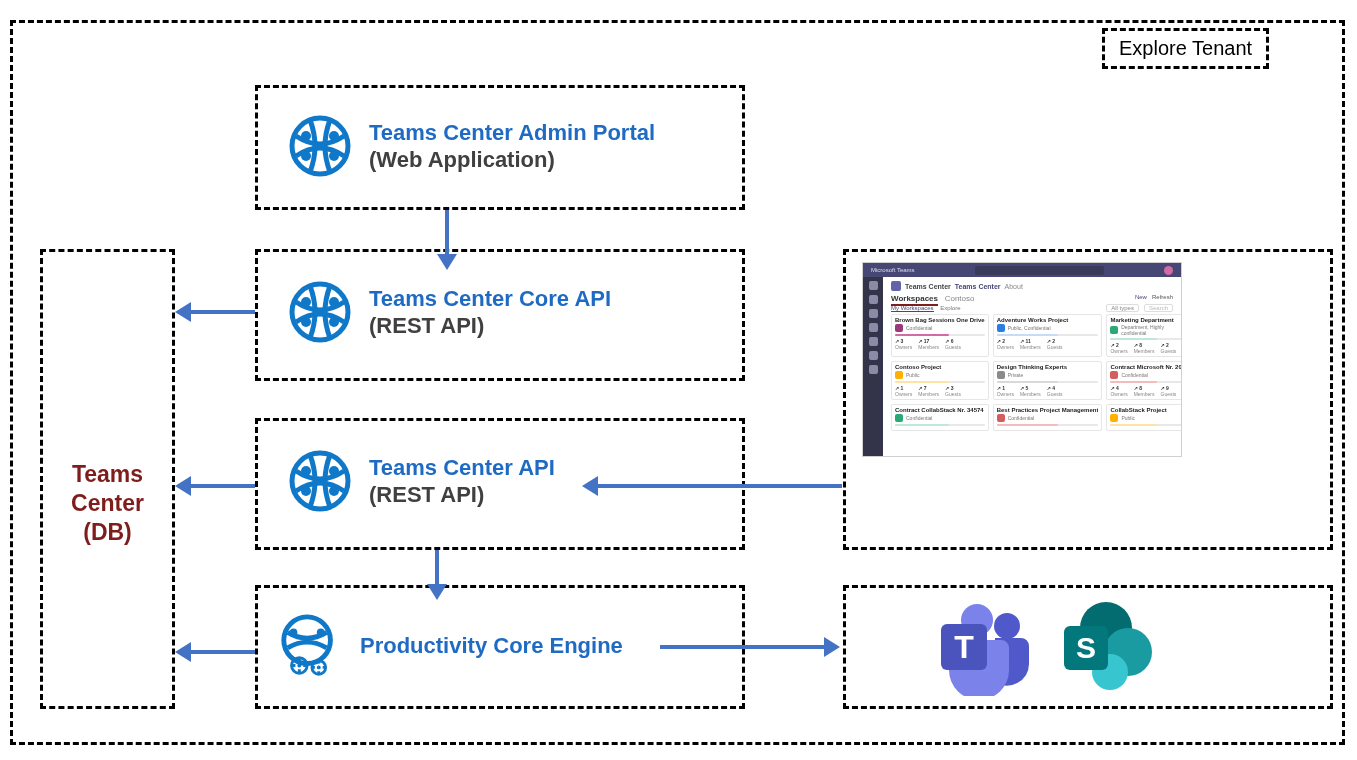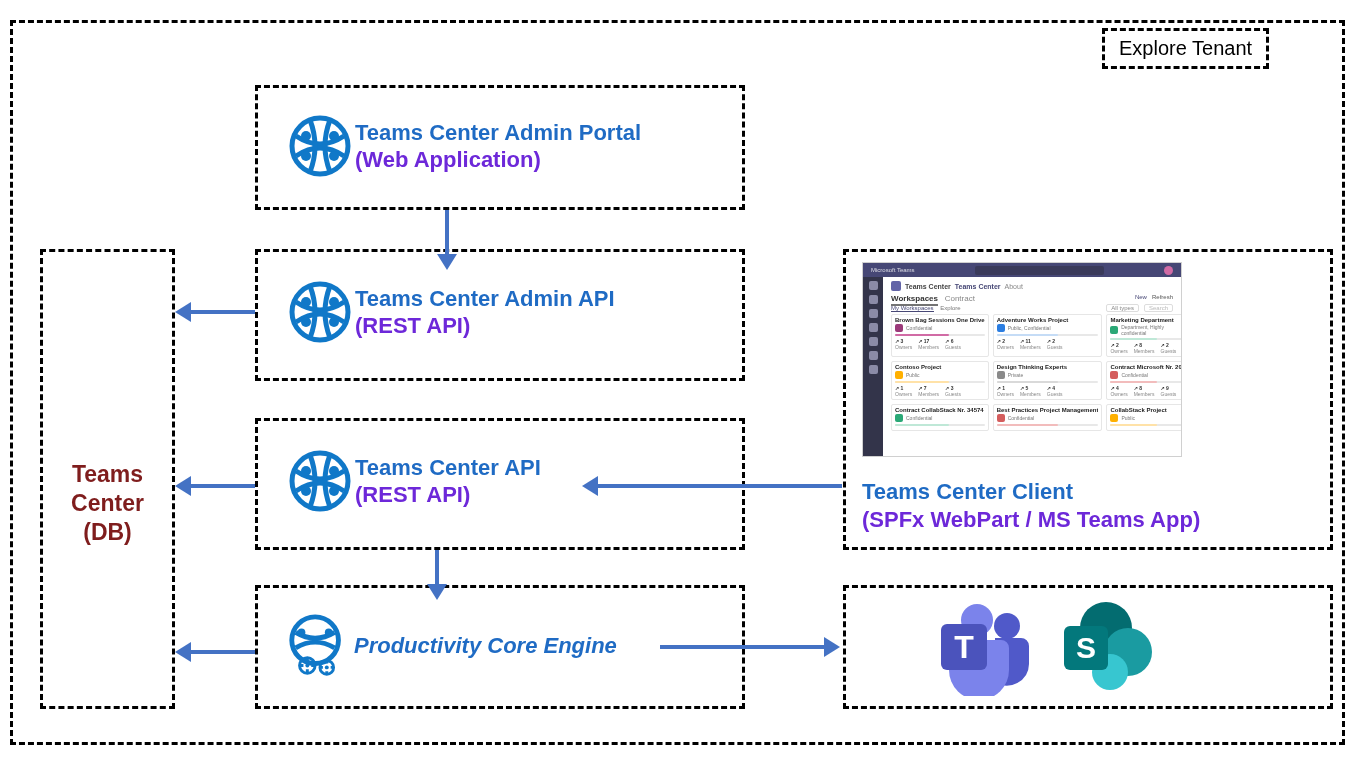--- a/index.html
+++ b/index.html
@@ -1,41 +1,41 @@
 <!DOCTYPE html>
 <html><head>
 <meta charset="utf-8">
 <style>
   html,body{margin:0;padding:0;font-family:"Segoe UI",Arial,sans-serif;background:#fff;}
   .canvas{position:relative;width:1357px;height:760px;}
   .dashed-box{position:absolute;border:3px dashed #000;box-sizing:border-box;}
   .label-box{position:absolute;border:3px dashed #000;box-sizing:border-box;background:#fff;padding:6px 14px;font-size:20px;font-family:"Segoe UI",Arial,sans-serif;}
   .node-title{color:#1f6bc4;font-weight:700;font-size:22px;line-height:1.25;}
-  .node-sub{color:#6d28d9;font-weight:700;font-size:22px;line-height:1.25;}
+  .node-sub{color:#404040;font-weight:700;font-size:22px;line-height:1.25;}
   .db-title{color:#7f1d1d;font-weight:700;font-size:23px;line-height:1.25;text-align:center;}
   .flex-node{display:flex;align-items:center;}
   .icon-wrap{width:70px;display:flex;justify-content:center;align-items:center;}
-  .text-wrap{margin-left:0;}
+  .text-wrap{margin-left:14px;}
   svg{display:block;}
   .arrow{position:absolute;}
   .arrow svg{overflow:visible;}
   .arrow-line{stroke:#4472c4;stroke-width:4;}
   .arrow-head{fill:#4472c4;}
   
   .teams-mock{position:absolute;border:1px solid #d0d0d0;background:#fff;font-size:6px;box-sizing:border-box;}
   .tm-top{height:14px;background:#464775;display:flex;align-items:center;padding:0 8px;color:#fff;font-size:6px;}
   .tm-top .search{background:#3a3a5a;border-radius:2px;height:9px;flex:1;margin:0 60px;}
   .tm-body{display:flex;height:calc(100% - 14px);}
   .tm-rail{width:20px;background:#33344a;display:flex;flex-direction:column;align-items:center;padding-top:4px;gap:5px;}
   .tm-rail .ri{width:9px;height:9px;background:#8b8ba7;border-radius:2px;}
   .tm-main{flex:1;padding:4px 8px;overflow:hidden;}
   .tm-head{display:flex;align-items:center;gap:4px;color:#444;font-size:7px;margin-bottom:3px;}
   .tm-head .brand{font-weight:700;}
   .tm-tabs{font-size:8px;color:#333;margin-bottom:2px;}
-  .tm-tabs .act{font-weight:700;border-bottom:2px solid #737373;padding-bottom:1px;}
+  .tm-tabs .act{font-weight:700;border-bottom:2px solid #7f1d1d;padding-bottom:1px;}
   .tm-sub{font-size:6px;color:#555;margin-bottom:3px;}
   .tm-actions{float:right;font-size:6px;color:#555;}
   .tm-cards{display:grid;grid-template-columns:repeat(3,1fr);gap:4px;}
   .tm-card{border:1px solid #e6e6e6;border-radius:2px;padding:2px 3px;}
   .tm-card .ct{font-size:6px;color:#222;font-weight:600;white-space:nowrap;overflow:hidden;text-overflow:ellipsis;}
   .tm-card .row{display:flex;align-items:center;gap:3px;margin-top:1px;}
   .tm-card .dot{width:8px;height:8px;border-radius:2px;}
   .tm-card .tags{font-size:5px;color:#777;}
   .tm-card .bar{height:2px;background:#e8e8e8;margin-top:2px;border-radius:1px;}
   .tm-card .bar .fill{height:100%;border-radius:1px;}
@@ -91,21 +91,21 @@
         <path d="M24 8 Q34 34 24 60"></path>
         <path d="M44 8 Q34 34 44 60"></path>
       </g>
       <circle cx="20" cy="24" r="5" fill="#1078c8"></circle>
       <circle cx="48" cy="24" r="5" fill="#1078c8"></circle>
       <circle cx="20" cy="44" r="5" fill="#1078c8"></circle>
       <circle cx="48" cy="44" r="5" fill="#1078c8"></circle>
     </svg>
   </div>
   <div class="text-wrap">
-    <div class="node-title">Teams Center Admin API</div>
+    <div class="node-title">Teams Center Core API</div>
     <div class="node-sub">(REST API)</div>
   </div>
 </div>
 
 <div class="dashed-box" style="left:255px;top:418px;width:490px;height:132px;"></div>
 <div class="flex-node" style="position:absolute;left:285px;top:447px;align-items:center;">
   <div class="icon-wrap">
     <svg width="68" height="68" viewBox="0 0 68 68">
       <g fill="none" stroke="#1078c8" stroke-width="5">
         <circle cx="34" cy="34" r="28"></circle>
@@ -120,21 +120,21 @@
       <circle cx="48" cy="44" r="5" fill="#1078c8"></circle>
     </svg>
   </div>
   <div class="text-wrap">
     <div class="node-title">Teams Center API</div>
     <div class="node-sub">(REST API)</div>
   </div>
 </div>
 
 <div class="dashed-box" style="left:255px;top:585px;width:490px;height:124px;"></div>
-<div class="flex-node" style="position:absolute;left:284px;top:610px;font-style:italic;">
+<div class="flex-node" style="position:absolute;left:276px;top:610px;">
   <div class="icon-wrap">
     <svg width="72" height="72" viewBox="0 0 72 72">
       <g fill="none" stroke="#1078c8" stroke-width="5">
         <circle cx="32" cy="30" r="24"></circle>
         <path d="M12 22 Q32 34 52 22"></path>
         <path d="M12 38 Q32 26 52 38"></path>
       </g>
       <circle cx="18" cy="22" r="4" fill="#1078c8"></circle>
       <circle cx="46" cy="22" r="4" fill="#1078c8"></circle>
       <g transform="translate(12,44)">
@@ -175,21 +175,21 @@
     <div class="tm-main">
       <div class="tm-head">
         <span style="width:10px;height:10px;border-radius:2px;background:#6264a7;display:inline-block;"></span>
         <span class="brand">Teams Center</span>
         <span style="color:#464775;font-weight:600;">Teams Center</span>
         <span style="color:#888;">About</span>
       </div>
       <div class="tm-tabs">
         <span class="act">Workspaces</span>
         &nbsp;
-        <span style="color:#888;">Contract</span>
+        <span style="color:#888;">Contoso</span>
         <span class="tm-actions">
           <span style="color:#464775;">New</span>
           &nbsp;
           <span>Refresh</span>
         </span>
       </div>
       <div class="tm-sub">
         <span style="color:#464775;border-bottom:1px solid #464775;">My Workspaces</span>
         &nbsp;&nbsp;
         <span style="color:#777;">Explore</span>
@@ -414,24 +414,20 @@
                   <span class="n"></span>
                   <span></span>
                 </span>
               </div>
             </div>
           </div>
     </div>
   </div>
 </div>
 
-<div style="position:absolute;left:862px;top:478px;">
-  <div class="node-title">Teams Center Client</div>
-  <div class="node-sub">(SPFx WebPart / MS Teams App)</div>
-</div>
 
 <div class="dashed-box" style="left:843px;top:585px;width:490px;height:124px;"></div>
 <div style="position:absolute;left:935px;top:598px;">
   <svg width="98" height="98" viewBox="0 0 98 98">
     <circle cx="72" cy="28" r="13" fill="#5059C9"></circle>
     <path d="M60 40 h26 a8 8 0 0 1 8 8 v18 a22 22 0 0 1 -34 18 z" fill="#5059C9"></path>
     <circle cx="42" cy="22" r="16" fill="#7B83EB"></circle>
     <path d="M18 42 h48 a8 8 0 0 1 8 8 v22 a30 30 0 0 1 -60 0 v-26 a4 4 0 0 1 4 -4 z" fill="#7B83EB"></path>
     <rect x="6" y="26" width="46" height="46" rx="6" fill="#4B53BC"></rect>
     <text x="29" y="60" text-anchor="middle" fill="#fff" font-family="Segoe UI,Arial" font-weight="700" font-size="32">T</text>

